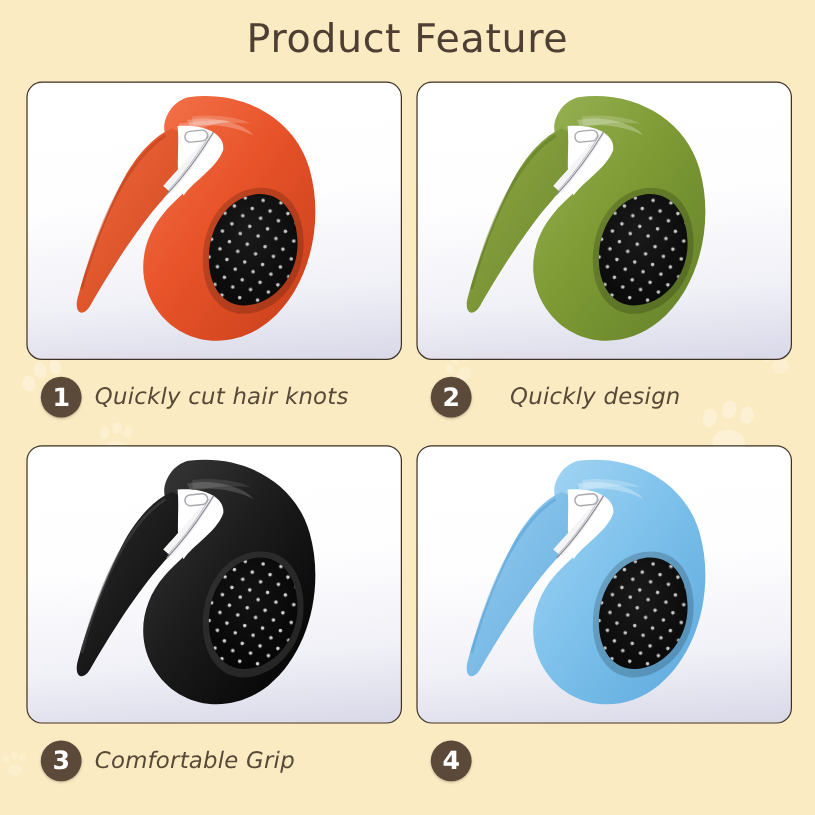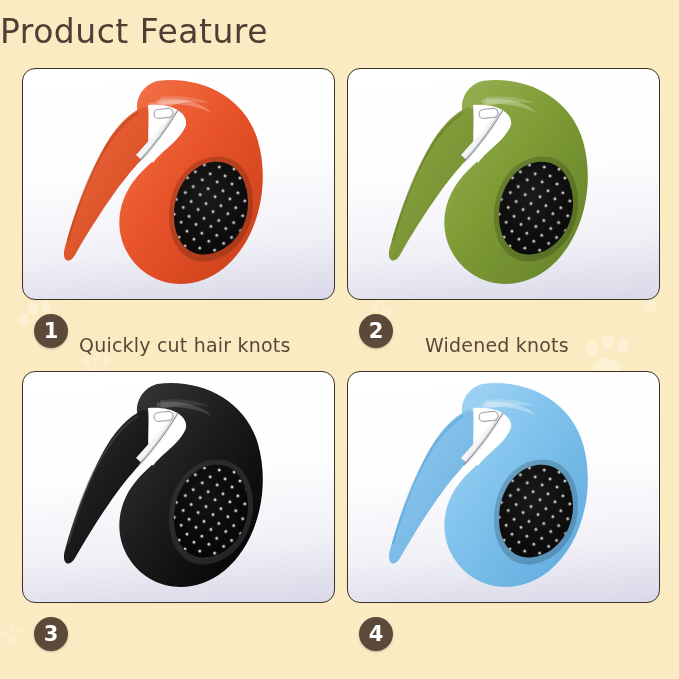--- a/index.html
+++ b/index.html
@@ -11,21 +11,21 @@
   }
   #page{position:absolute;inset:0;width:679px;height:679px;overflow:hidden;}
 
   
   .paws{position:absolute;inset:0;pointer-events:none;}
   .paw{position:absolute;opacity:.55;}
   .paw span{position:absolute;background:#FEF7E2;border-radius:50%;display:block;}
 
   
   .title{
-    position:absolute;top:12px;left:0;width:679px;
+    position:absolute;top:12px;left:0;width:679px;text-align:center;
     font-size:33px;letter-spacing:.5px;color:#4D3F33;
     font-weight:400;font-family:"DejaVu Sans","Liberation Sans",sans-serif;
   }
 
   
   .grid{position:absolute;left:22px;top:68px;width:640px;}
   .cell{position:absolute;width:315px;}
   .cell.c1{left:0;top:0;}
   .cell.c2{left:325px;top:0;}
   .cell.c3{left:0;top:303px;}
@@ -41,22 +41,22 @@
 
   
   .caption{position:relative;margin-top:14px;height:40px;}
   .badge{
     position:absolute;left:12px;top:0;width:34px;height:34px;border-radius:50%;
     background:#5B4A39;color:#FFFFFF;font-size:21px;font-weight:700;
     display:flex;align-items:center;justify-content:center;
     box-shadow:0 1px 2px rgba(90,70,50,.35);
   }
   .cap-text{
-    position:absolute;left:57px;top:16px;height:30px;display:flex;align-items:center;
-    font-size:19px;color:#574937;white-space:nowrap;letter-spacing:.2px;
+    position:absolute;left:57px;top:2px;height:30px;display:flex;align-items:center;
+    font-size:19px;color:#574937;white-space:nowrap;letter-spacing:.2px;font-style:italic;
   }
   .cell.c2 .cap-text,.cell.c4 .cap-text{left:78px;}
 </style>
 </head>
 <body>
 
 <div id="page">
 
   <div class="paws">
     <div class="paw" style="left:14px;top:306px;transform:rotate(-18deg) scale(.95);">
@@ -182,21 +182,21 @@
             <path d="M149 44 C141 58 129 75 115 90" fill="none" stroke="#B9BAC0" stroke-width="0.8"></path>
             <rect x="129" y="40" width="19" height="9" rx="4.5" fill="none" stroke="#A8A9AE" stroke-width="1.2" transform="rotate(-6 138 44)"></rect>
             <path d="M186 88 C212 84 228 104 228 134 C228 164 208 188 184 192 C160 196 144 176 144 148 C144 116 162 92 186 88 Z" fill="#000000" fill-opacity=".18"></path>
             <path d="M187 93 C209 90 223 108 223 134 C223 160 205 182 184 185 C163 189 149 171 149 147 C149 118 166 96 187 93 Z" fill="url(#padG)"></path>
             <path d="M187 93 C209 90 223 108 223 134 C223 160 205 182 184 185 C163 189 149 171 149 147 C149 118 166 96 187 93 Z" fill="url(#dots2)"></path>
           </g>
         </svg>
       </div>
       <div class="caption">
         <div class="badge">2</div>
-        <div class="cap-text">Widened knots</div>
+        <div class="cap-text">Quickly design</div>
       </div>
     </div>
 
     <div class="cell c3">
       <div class="card">
         <svg width="313" height="232" viewBox="0 0 313 232">
           <defs>
             <linearGradient id="bodyG3" x1="0" y1="0" x2="1" y2="1">
               <stop offset="0%" stop-color="#3A3A3A"></stop>
                 <stop offset="45%" stop-color="#1C1C1C"></stop>
@@ -227,20 +227,21 @@
             <path d="M149 44 C141 58 129 75 115 90" fill="none" stroke="#B9BAC0" stroke-width="0.8"></path>
             <rect x="129" y="40" width="19" height="9" rx="4.5" fill="none" stroke="#A8A9AE" stroke-width="1.2" transform="rotate(-6 138 44)"></rect>
             <path d="M186 88 C212 84 228 104 228 134 C228 164 208 188 184 192 C160 196 144 176 144 148 C144 116 162 92 186 88 Z" fill="#3C3C3C" fill-opacity=".55"></path>
             <path d="M187 93 C209 90 223 108 223 134 C223 160 205 182 184 185 C163 189 149 171 149 147 C149 118 166 96 187 93 Z" fill="url(#padG3)"></path>
             <path d="M187 93 C209 90 223 108 223 134 C223 160 205 182 184 185 C163 189 149 171 149 147 C149 118 166 96 187 93 Z" fill="url(#dots3)"></path>
           </g>
         </svg>
       </div>
       <div class="caption">
         <div class="badge">3</div>
+        <div class="cap-text">Comfortable Grip</div>
       </div>
     </div>
 
     <div class="cell c4">
       <div class="card">
         <svg width="313" height="232" viewBox="0 0 313 232">
           <defs>
             <linearGradient id="bodyG4" x1="0" y1="0" x2="1" y2="1">
               <stop offset="0%" stop-color="#A6D6F4"></stop>
                 <stop offset="45%" stop-color="#7FC2EC"></stop>

